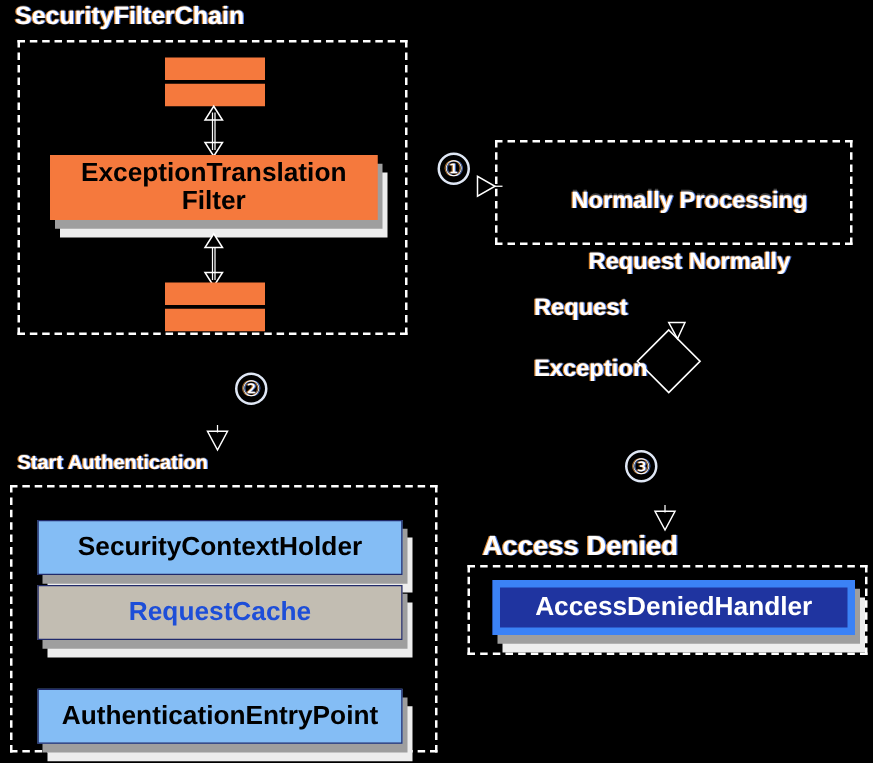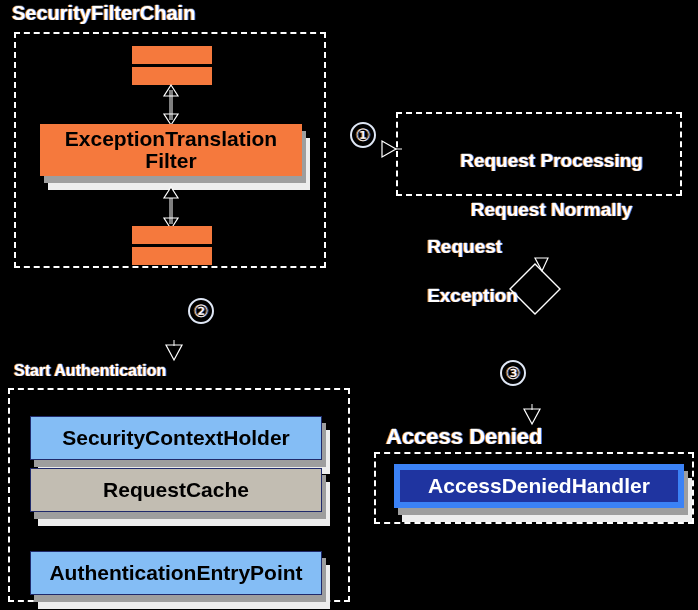--- a/index.html
+++ b/index.html
@@ -63,21 +63,21 @@
     box-sizing: border-box;
     display: flex;
     align-items: center;
     justify-content: center;
     text-align: center;
     font-weight: bold;
     line-height: 1.05;
   }
   .front-orange { background: #f5793d; color: #000000; border: 1px solid #f5793d; }
   .front-blue   { background: #84bdf5; color: #000000; border: 1px solid #202a6b; }
-  .front-gray   { background: #c2bdb2; color: #000000; border: 1px solid #202a6b; }
+  .front-gray   { background: #c2bdb2; color: #1d4ed8; border: 1px solid #202a6b; }
   .front-navy   { background: #1f34a0; color: #ffffff; border: 6px solid #3b82f6; }
 
   
   .filter-bar {
     position: absolute;
     background: #f5793d;
     box-sizing: border-box;
   }
 
   
@@ -146,21 +146,21 @@
   <div class="circle-num" style="left:350px; top:122px;">①</div>
 
   <svg class="arrow-svg" style="left:380px; top:138px; width:30px; height:22px;">
     <polygon points="2,3 2,19 16,11" fill="none" stroke="#ffffff" stroke-width="1.2"></polygon>
     <line x1="16" y1="11" x2="22" y2="11" stroke="#ffffff" stroke-width="1"></line>
   </svg>
 
   <div class="dashed-box" style="left:396px; top:112px; width:286px; height:84px;"></div>
 
   <div class="label" style="left:410px; top:124px; width:262px; font-size:19px; text-align:center; line-height:1.3;">
-    <span>Request Processing</span><br>
+    <span>Normally Processing</span><br>
     <span>Request Normally</span>
   </div>
 
   <div class="label" style="left:406px; top:210px; font-size:19px; line-height:1.3;">
     <span>Request</span><br>
     <span>Exception</span>
   </div>
 
   <svg class="diamond" style="left:506px; top:256px; width:60px; height:62px;">
     <polygon points="13,4 26,10 13,17" fill="none" stroke="#ffffff" stroke-width="1.2" transform="translate(16,-2) rotate(90 19.5 10.5)"></polygon>

